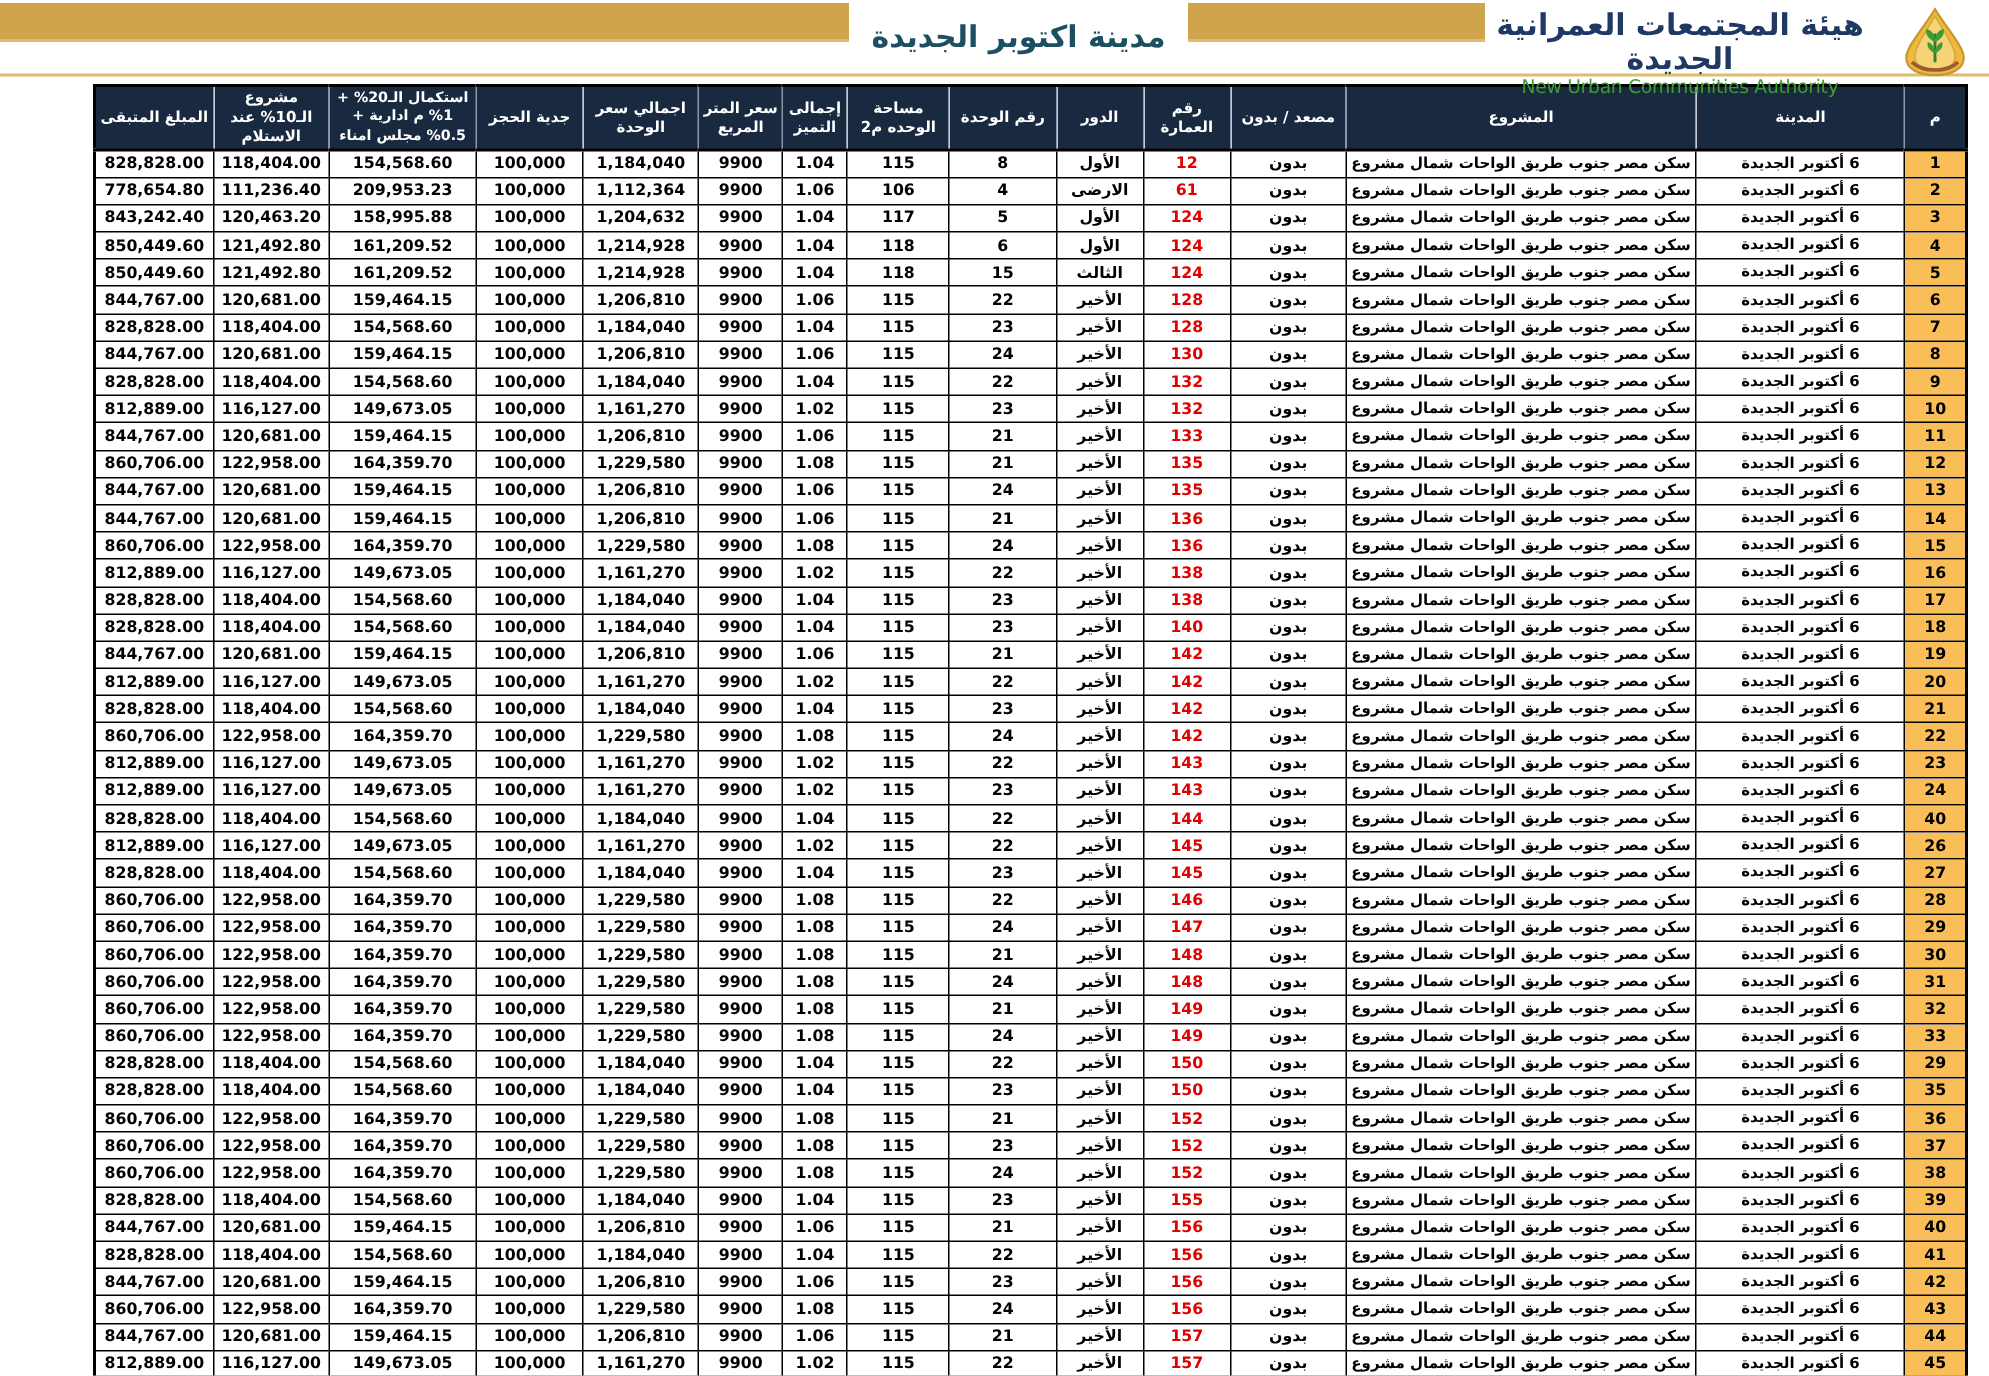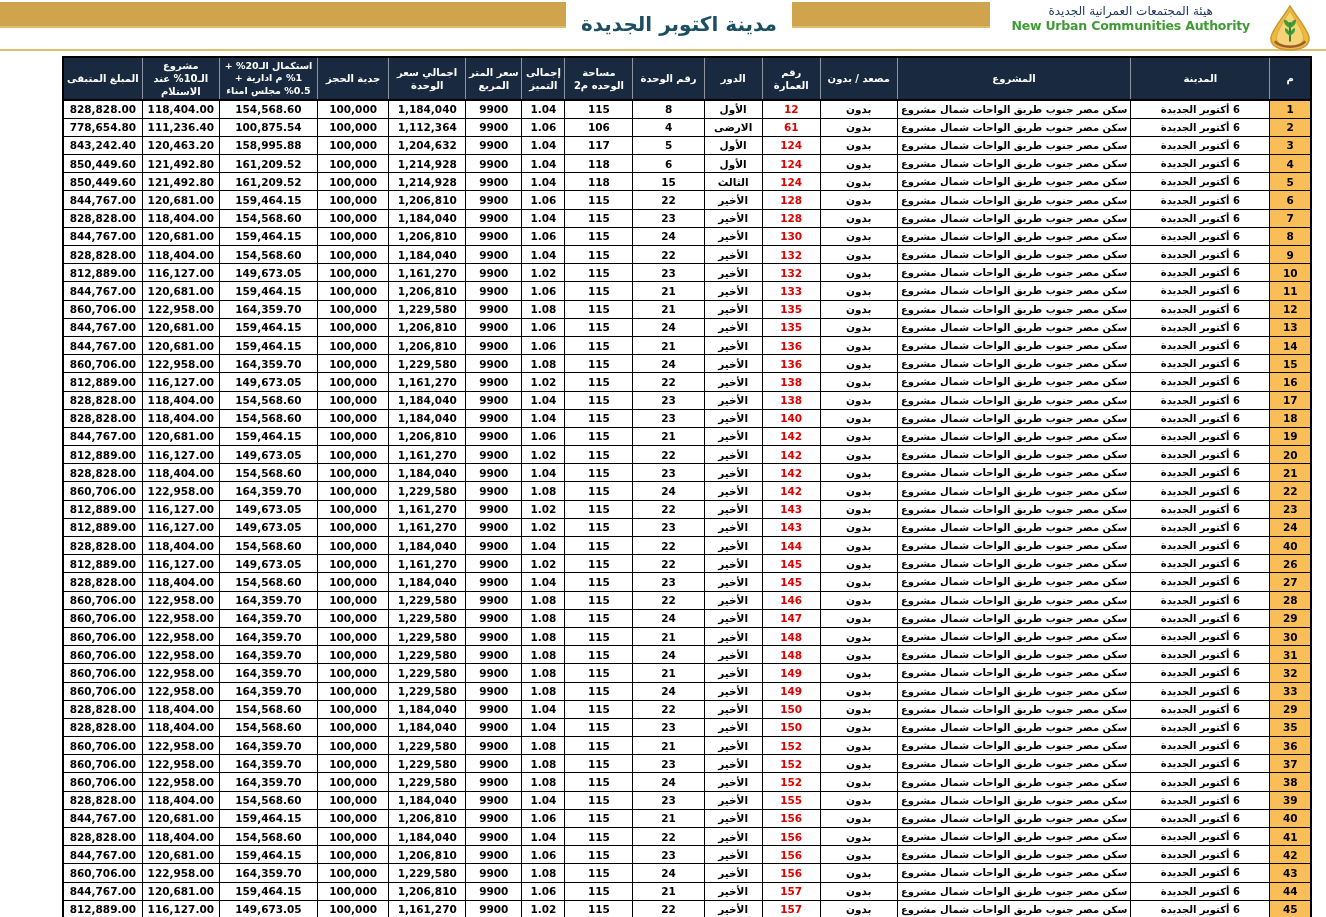--- a/index.html
+++ b/index.html
@@ -13,22 +13,22 @@
 
   
   .topbar{display:flex; align-items:flex-start; height:49px; padding-top:2px;}
   .gold-seg{height:26px; background:var(--gold); border-bottom:2px solid var(--gold-light);}
   .seg-a{width:566px;}
   .seg-b{width:198px;}
   .title-box{width:226px; height:44px; display:flex; align-items:center; justify-content:center;}
   .title-box span{font-size:20px; font-weight:bold; color:var(--title); white-space:nowrap;}
   .brand{flex:1; display:flex; align-items:flex-start; justify-content:flex-end; padding-top:3px;}
   .brand-text{text-align:center; margin-right:6px; line-height:1.15;}
-  .brand-text .ar{font-size:12px; font-weight:normal; color:var(--navy); direction:rtl;}
-  .brand-text .en{font-size:12.5px; font-weight:bold; color:var(--green); letter-spacing:-0.2px;}
+  .brand-text .ar{font-size:20px; font-weight:bold; color:var(--navy); direction:rtl;}
+  .brand-text .en{font-size:12.5px; font-weight:normal; color:var(--green); letter-spacing:-0.2px;}
   .logo{width:64px; height:46px; margin:0 4px 0 2px; flex:0 0 auto;}
   .gold-rule{height:2px; background:var(--gold-light); width:100%;}
 
   
   table.units{direction:rtl; border-collapse:collapse; table-layout:fixed;
     width:1250px; margin:5px 14px 0 62px; border:2px solid #000;}
   thead th{background:var(--thead); color:#fff; font-weight:bold; font-size:10px;
     line-height:1.3; text-align:center; vertical-align:middle; height:42px;
     padding:1px 2px; border:1px solid #8e96a6; border-top:2px solid #000;
     border-bottom:2px solid #000; overflow:hidden;}
@@ -138,21 +138,21 @@
           <td class="cell-project">سكن مصر جنوب طريق الواحات شمال مشروع واحة أكتوبر</td>
           <td class="cell-elevator">بدون</td>
           <td class="cell-bldg">61</td>
           <td class="cell-floor">الارضى</td>
           <td class="cell-unit">4</td>
           <td class="cell-area">106</td>
           <td class="cell-premium">1.06</td>
           <td class="cell-sqm">9900</td>
           <td class="cell-total">1,112,364</td>
           <td class="cell-reserve">100,000</td>
-          <td class="cell-completion">100,875.54</td>
+          <td class="cell-completion">209,953.23</td>
           <td class="cell-ten">111,236.40</td>
           <td class="cell-remaining">778,654.80</td>
         </tr>
         <tr>
           <td class="cell-idx">3</td>
           <td class="cell-city">6 أكتوبر الجديدة</td>
           <td class="cell-project">سكن مصر جنوب طريق الواحات شمال مشروع واحة أكتوبر</td>
           <td class="cell-elevator">بدون</td>
           <td class="cell-bldg">124</td>
           <td class="cell-floor">الأول</td>

